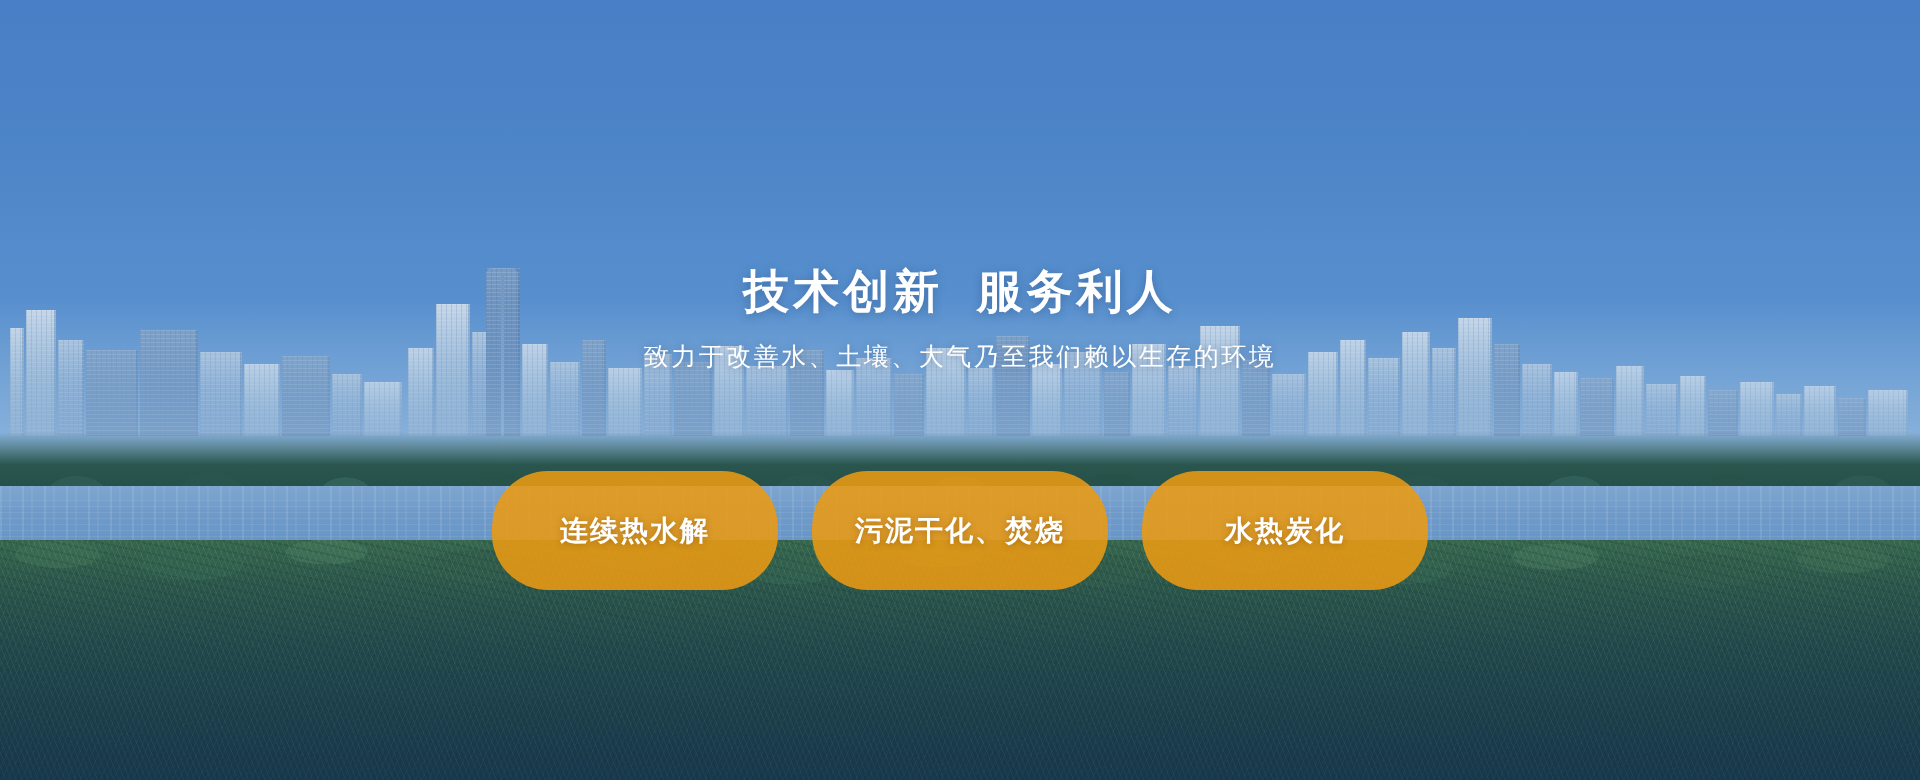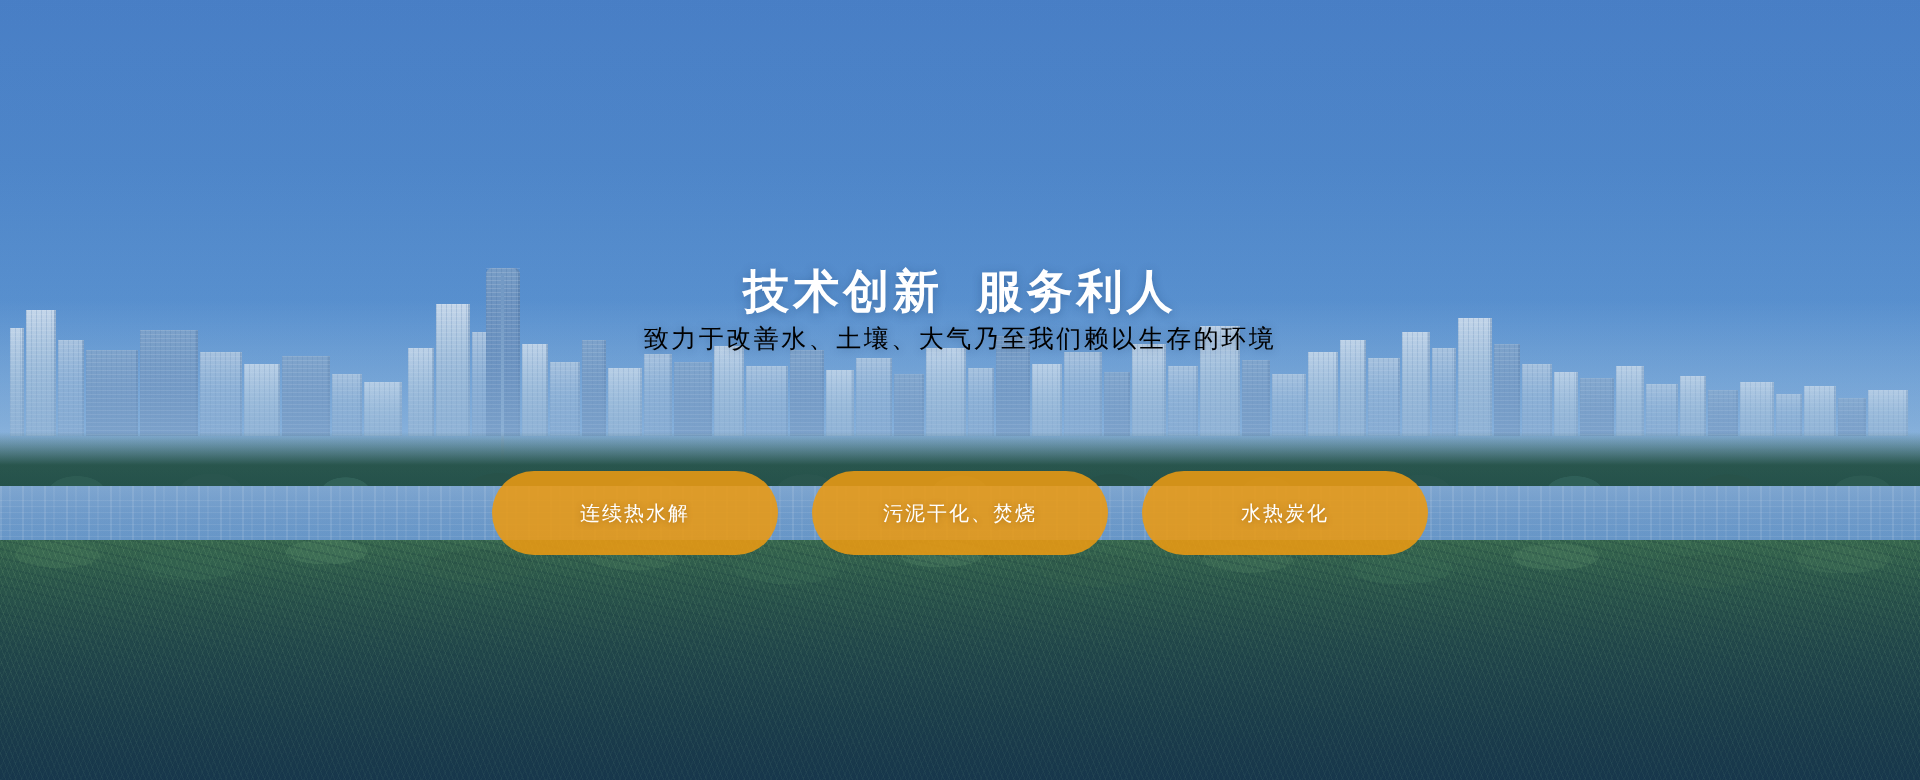--- a/index.html
+++ b/index.html
@@ -119,36 +119,36 @@
     position:absolute; left:0; top:0; width:1920px; height:780px;
     display:flex; flex-direction:column; align-items:center;
   }
   .title{
     margin-top:268px;
     font-size:46px; font-weight:bold; color:#ffffff;
     letter-spacing:4px; line-height:1; white-space:pre;
     text-shadow:0 2px 10px rgba(20,55,100,.35);
   }
   .subtitle{
-    margin-top:12px;
-    font-size:25px; font-weight:400; color:#000000;
+    margin-top:30px;
+    font-size:25px; font-weight:400; color:#ffffff;
     letter-spacing:2.5px; line-height:1;
     text-shadow:0 1px 8px rgba(20,55,100,.40);
   }
 
   
   .btnrow{
     position:absolute; left:0; top:471px; width:1920px;
     display:flex; justify-content:center; gap:34px;
   }
   .pill{
-    width:286px; height:84px; border-radius:56px;
+    width:286px; height:119px; border-radius:56px;
     background:rgba(235,154,18,.88);
     display:flex; align-items:center; justify-content:center;
-    color:#ffffff; font-size:20px; font-weight:normal; letter-spacing:2px;
+    color:#ffffff; font-size:28px; font-weight:bold; letter-spacing:2px;
     text-shadow:0 1px 6px rgba(120,70,0,.45);
     cursor:pointer; border:none; outline:none;
   }
   .pill.w3{ width:296px; }
 </style>
 </head>
 <body>
 
 <div class="hero">
 

